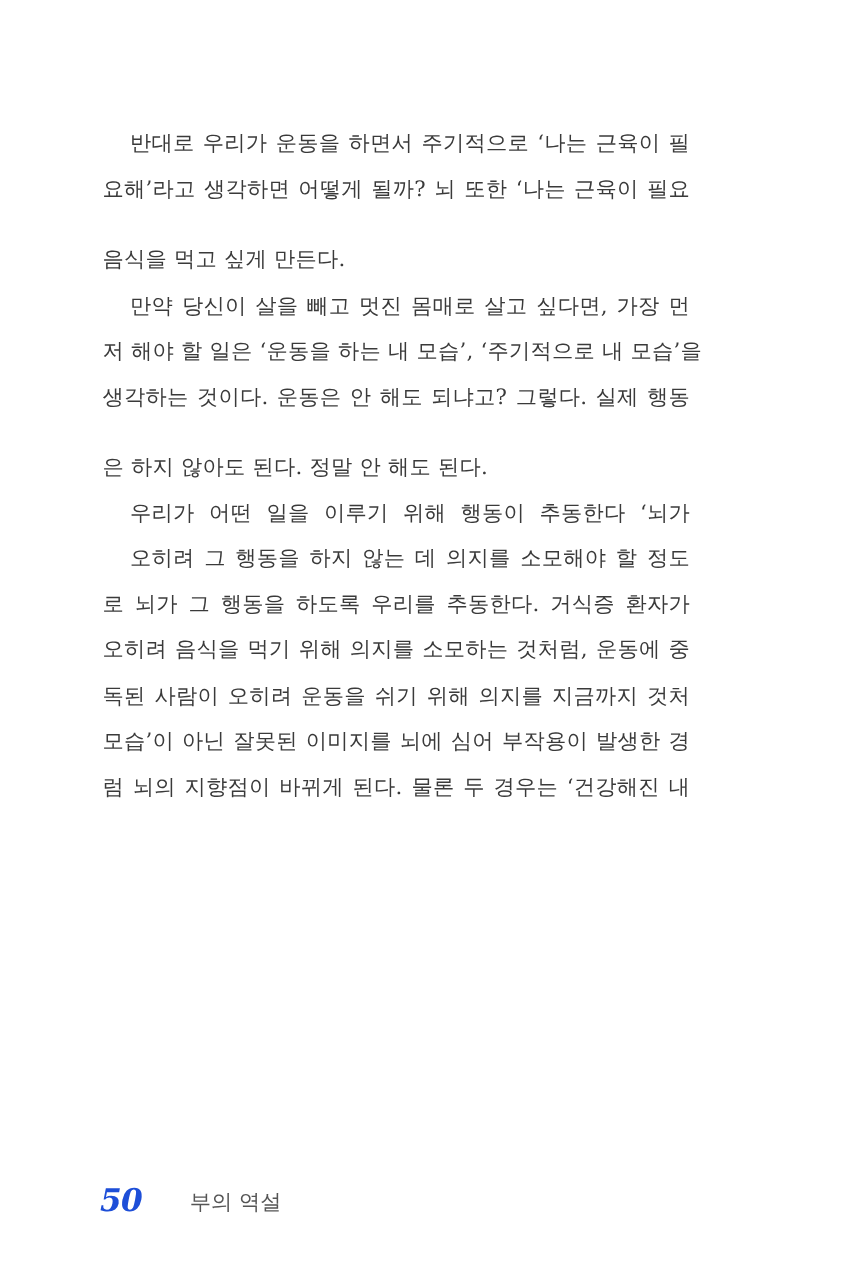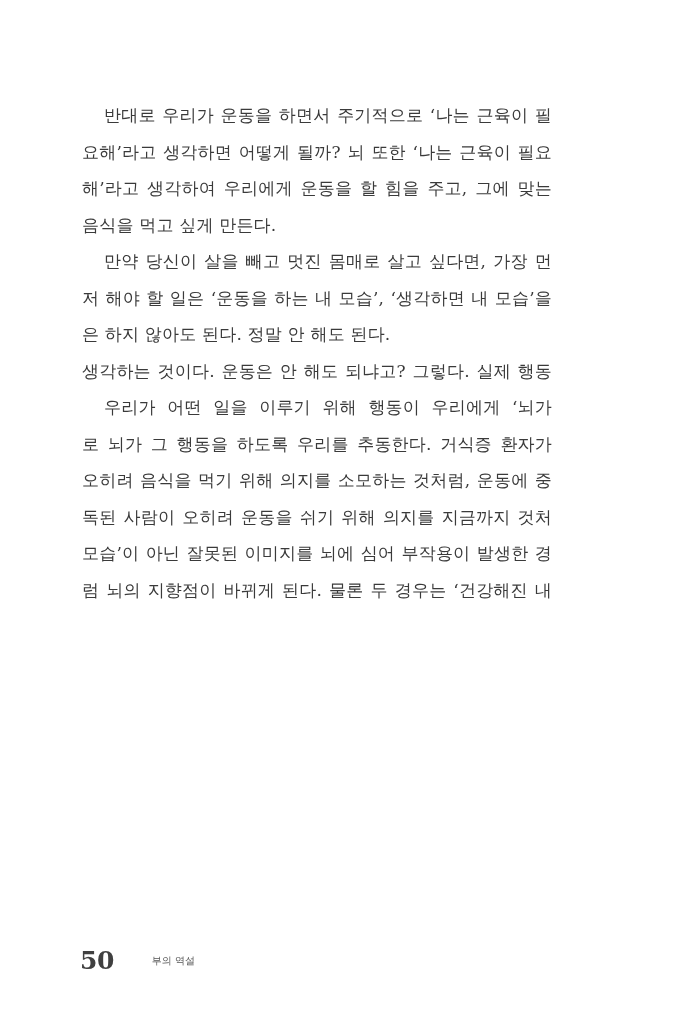--- a/index.html
+++ b/index.html
@@ -36,69 +36,71 @@
       white-space: nowrap;
       text-align: justify;
       text-align-last: justify;
       height: 36.5px;
     }
     .line.indent {
       padding-left: 22px;
     }
     .line.last {
       text-align-last: left;
+      margin-top: 20px;
     }
     .footer {
       position: absolute;
       left: 80px;
       top: 940px;
       height: 40px;
       display: flex;
       align-items: center;
     }
     .page-number {
       font-family: "DejaVu Serif", "Liberation Serif", serif;
+      font-style: italic;
       font-weight: bold;
       font-size: 25px;
-      color: #404040;
+      color: #1d4ed8;
       letter-spacing: -0.5px;
     }
     .book-title {
       margin-left: 38px;
       font-family: "DejaVu Sans", "Liberation Sans", sans-serif;
-      font-size: 10px;
+      font-size: 17px;
       color: #555555;
       margin-top: 2px;
     }
   </style>
 </head>
 <body>
 
 <div class="page">
   <div class="body-text">
 
     <div>
       <span class="line indent">반대로 우리가 운동을 하면서 주기적으로 ‘나는 근육이 필</span>
       <span class="line">요해’라고 생각하면 어떻게 될까? 뇌 또한 ‘나는 근육이 필요</span>
-      <span class="line">해’라고 생각하여 우리에게 운동을 할 힘을 주고, 그에 맞는</span>
       <span class="line last">음식을 먹고 싶게 만든다.</span>
     </div>
 
     <div>
       <span class="line indent">만약 당신이 살을 빼고 멋진 몸매로 살고 싶다면, 가장 먼</span>
-      <span class="line">저 해야 할 일은 ‘운동을 하는 내 모습’, ‘생각하면 내 모습’을</span>
+      <span class="line">저 해야 할 일은 ‘운동을 하는 내 모습’, ‘주기적으로 내 모습’을</span>
+      <span class="line">생각하는 것이다. 운동은 안 해도 되냐고? 그렇다. 실제 행동</span>
       <span class="line last">은 하지 않아도 된다. 정말 안 해도 된다.</span>
-      <span class="line">생각하는 것이다. 운동은 안 해도 되냐고? 그렇다. 실제 행동</span>
     </div>
 
     <div>
-      <span class="line indent">우리가 어떤 일을 이루기 위해 행동이 우리에게 ‘뇌가</span>
+      <span class="line indent">우리가 어떤 일을 이루기 위해 행동이 추동한다 ‘뇌가</span>
     </div>
 
     <div>
+      <span class="line indent">오히려 그 행동을 하지 않는 데 의지를 소모해야 할 정도</span>
       <span class="line">로 뇌가 그 행동을 하도록 우리를 추동한다. 거식증 환자가</span>
       <span class="line">오히려 음식을 먹기 위해 의지를 소모하는 것처럼, 운동에 중</span>
       <span class="line">독된 사람이 오히려 운동을 쉬기 위해 의지를 지금까지 것처</span>
       <span class="line">모습’이 아닌 잘못된 이미지를 뇌에 심어 부작용이 발생한 경</span>
       <span class="line">럼 뇌의 지향점이 바뀌게 된다. 물론 두 경우는 ‘건강해진 내</span>
     </div>
 
   </div>
 
   <div class="footer">

